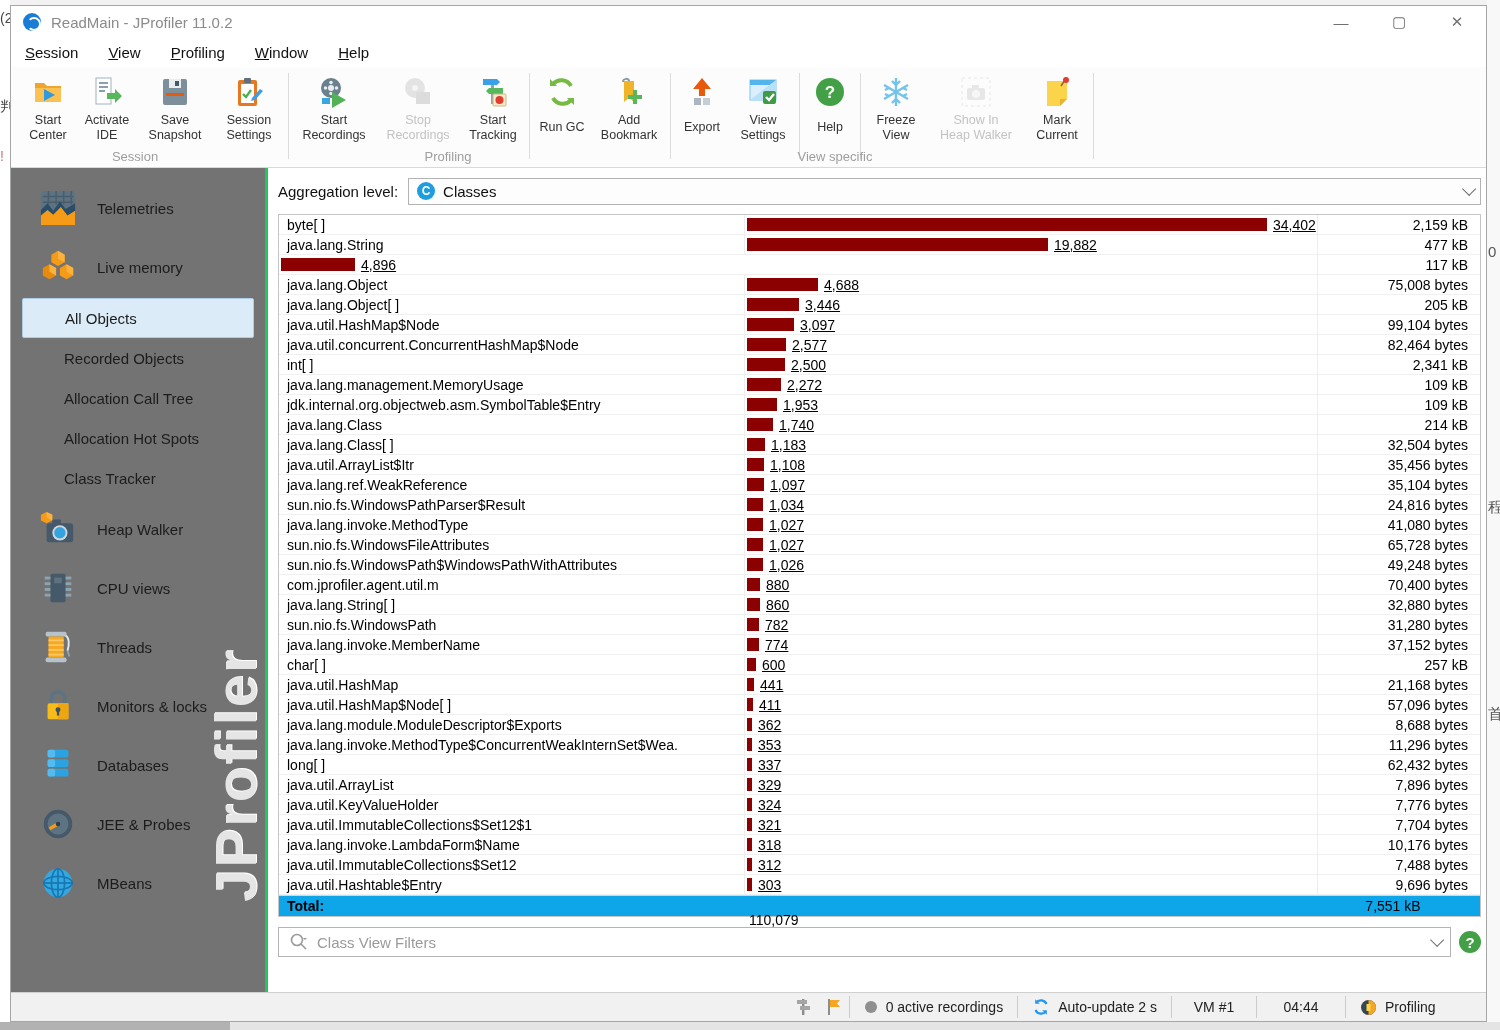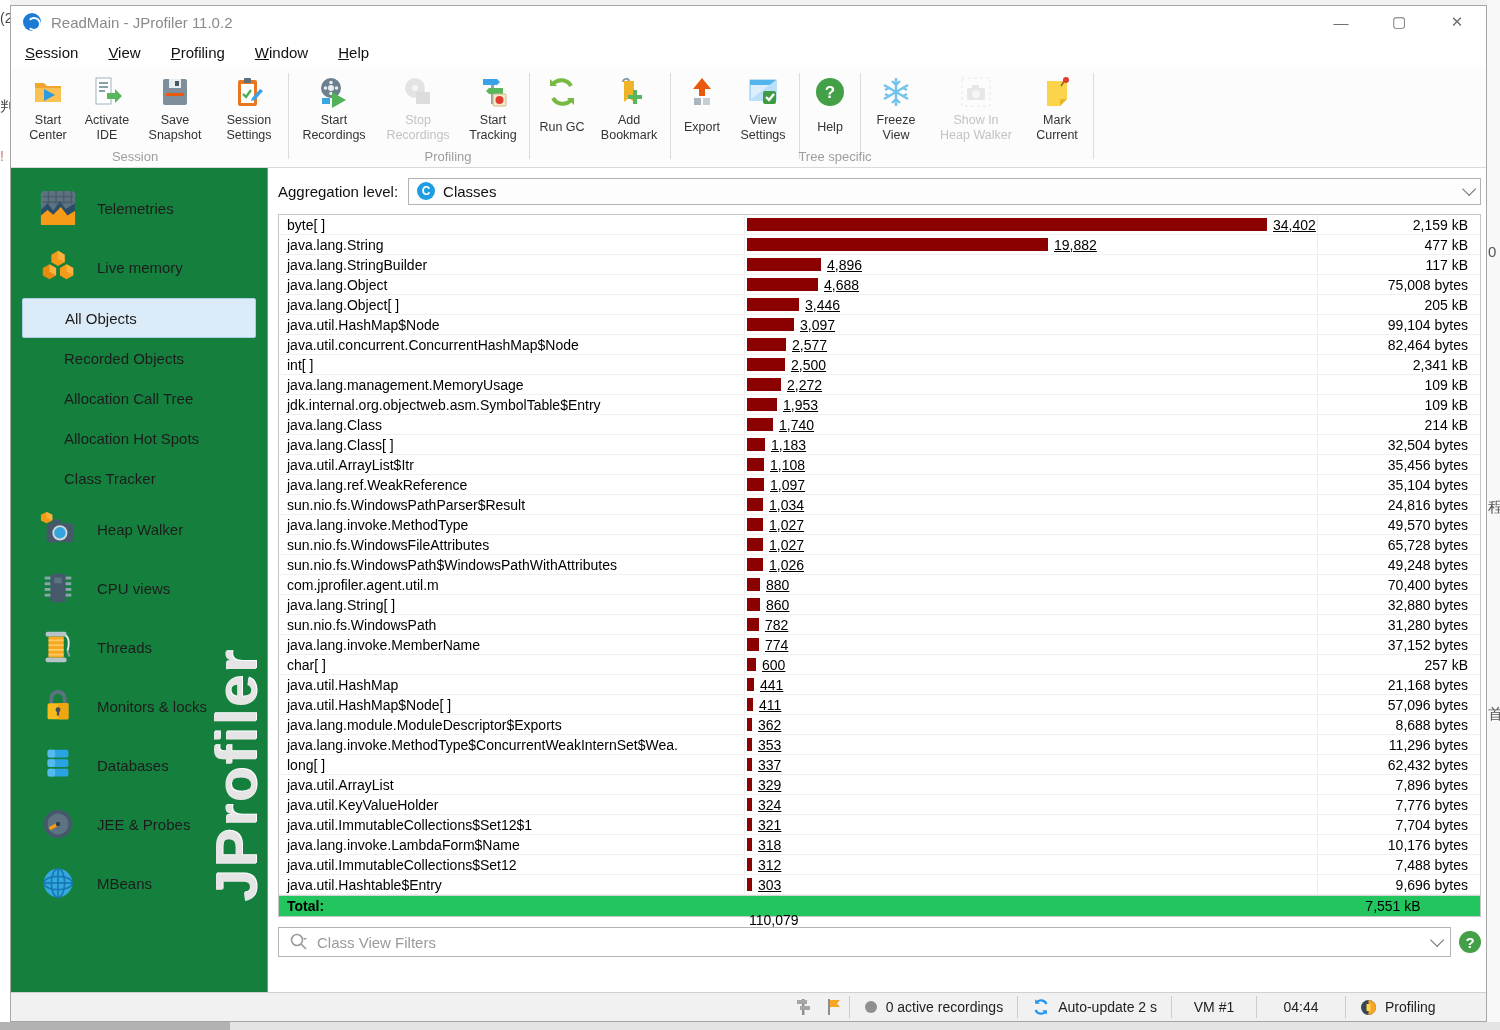--- a/index.html
+++ b/index.html
@@ -44,22 +44,22 @@
   .tb-btn.disabled .tb-label { color:#c3c3c3; }
   .tb-btn.disabled .tb-icon { opacity:.35; filter:grayscale(1); }
   .tb-sep { width:1px; background:#dcdcdc; height:86px; margin:0 3px; align-self:flex-start; }
   .tb-group-labels { position:absolute; left:0; bottom:2px; width:100%; height:16px; }
   .tb-group-labels span { position:absolute; transform:translateX(-50%); font-size:13px; color:#9e9e9e; }
 
   
   .content { flex:1 1 auto; display:flex; min-height:0; }
 
   
-  .sidebar { position:relative; width:257px; flex:0 0 auto; background:#15803d;
-    border-right:1px solid #22c55e; padding-top:9px; overflow:hidden; }
+  .sidebar { position:relative; width:257px; flex:0 0 auto; background:#737373;
+    border-right:3px solid #22c55e; padding-top:9px; overflow:hidden; }
   .side-top { height:56px; margin:3px 0; display:flex; align-items:center; gap:20px; padding-left:28px; cursor:default; }
   .side-top .lbl { font-size:15px; color:#1c1c1c; }
   .side-sub { height:40px; display:flex; align-items:center; padding-left:42px; font-size:15px; color:#1c1c1c; margin:0 11px;text-align:right; }
   .side-sub.selected { background:#dcebf8; border:1px solid #aecde8; border-radius:2px; }
   .side-icon { width:38px; height:38px; flex:0 0 auto; }
   .watermark { position:absolute; left:5px; top:572px; width:440px; height:70px;
     transform:rotate(-90deg); text-align:center; font-size:58px; font-weight:bold;
     color:#e5e5e5; text-shadow:1px 1px 0 #fff; line-height:70px; letter-spacing:2px; pointer-events:none; }
 
   
@@ -85,21 +85,21 @@
   .sort-ind { position:absolute; right:14px; top:8px; width:0; height:0;
     border-left:5px solid transparent; border-right:5px solid transparent; border-top:6px solid #757575; }
   .tbody { background:#fff; }
   .trow { display:flex; height:20px; border-bottom:1px solid #f0f0f0; font-size:14px; color:#000; }
   .cell-name { width:466px; padding-left:8px; display:flex; align-items:center;
     border-right:1px solid #ededed; white-space:nowrap; overflow:hidden; }
   .cell-count { flex:1; display:flex; align-items:center; padding-left:2px; border-right:1px solid #ededed; overflow:hidden; }
   .bar { display:inline-block; height:13px; flex:0 0 auto; }
   .cnt { margin-left:6px; white-space:nowrap;text-decoration:underline; }
   .cell-size { width:162px; display:flex; align-items:center; justify-content:flex-end; padding-right:12px; white-space:nowrap; }
-  .total-row { display:flex; height:22px; background:#22c55e; border:1px solid #c5c5c5; border-top:1px solid #d7d7d7;
+  .total-row { display:flex; height:22px; background:#0ea5e9; border:1px solid #c5c5c5; border-top:1px solid #d7d7d7;
     font-size:14px; align-items:center; }
   .total-label { width:466px; padding-left:8px; font-weight:bold; color:#000; }
   .total-count { flex:1; padding-left:4px;margin-top:28px; }
   .total-size { width:162px; text-align:center; padding-right:12px; }
 
   
   .filter-row { display:flex; align-items:center; margin-top:10px; gap:8px; }
   .filter-input { flex:1; height:30px; border:1px solid #b5b5b5; background:#fff; display:flex;
     align-items:center; padding:0 10px; gap:8px; }
   .filter-placeholder { flex:1; font-size:15px; color:#9a9a9a; }
@@ -402,21 +402,21 @@
               <span>Current</span>
             </div>
         </div>
 
         <div class="tb-sep"></div>
       </div>
 
       <div class="tb-group-labels">
         <span style="left:124px">Session</span>
         <span style="left:437px">Profiling</span>
-        <span style="left:824px">Tree specific</span>
+        <span style="left:824px">View specific</span>
       </div>
     </div>
 
     <div class="content">
 
       <div class="sidebar">
 
         <div class="side-top">
           <svg class="side-icon" viewBox="0 0 40 40">
               <rect x="2" y="2" width="36" height="36" rx="4" fill="#5d7382"></rect>
@@ -574,21 +574,20 @@
   <div class="trow">
     <div class="cell-name">java.lang.String</div>
     <div class="cell-count">
       <span class="bar" style="width: 301px; background: rgb(139, 0, 0);"></span>
       <span class="cnt">19,882</span>
     </div>
     <div class="cell-size">477 kB</div>
   </div>
 
   <div class="trow">
-    <div class="cell-name">java.lang.StringBuilder</div>
     <div class="cell-count">
       <span class="bar" style="width: 74px; background: rgb(139, 0, 0);"></span>
       <span class="cnt">4,896</span>
     </div>
     <div class="cell-size">117 kB</div>
   </div>
 
   <div class="trow">
     <div class="cell-name">java.lang.Object</div>
     <div class="cell-count">
@@ -696,21 +695,21 @@
     </div>
     <div class="cell-size">24,816 bytes</div>
   </div>
 
   <div class="trow">
     <div class="cell-name">java.lang.invoke.MethodType</div>
     <div class="cell-count">
       <span class="bar" style="width: 16px; background: rgb(139, 0, 0);"></span>
       <span class="cnt">1,027</span>
     </div>
-    <div class="cell-size">49,570 bytes</div>
+    <div class="cell-size">41,080 bytes</div>
   </div>
 
   <div class="trow">
     <div class="cell-name">sun.nio.fs.WindowsFileAttributes</div>
     <div class="cell-count">
       <span class="bar" style="width: 16px; background: rgb(139, 0, 0);"></span>
       <span class="cnt">1,027</span>
     </div>
     <div class="cell-size">65,728 bytes</div>
   </div>

